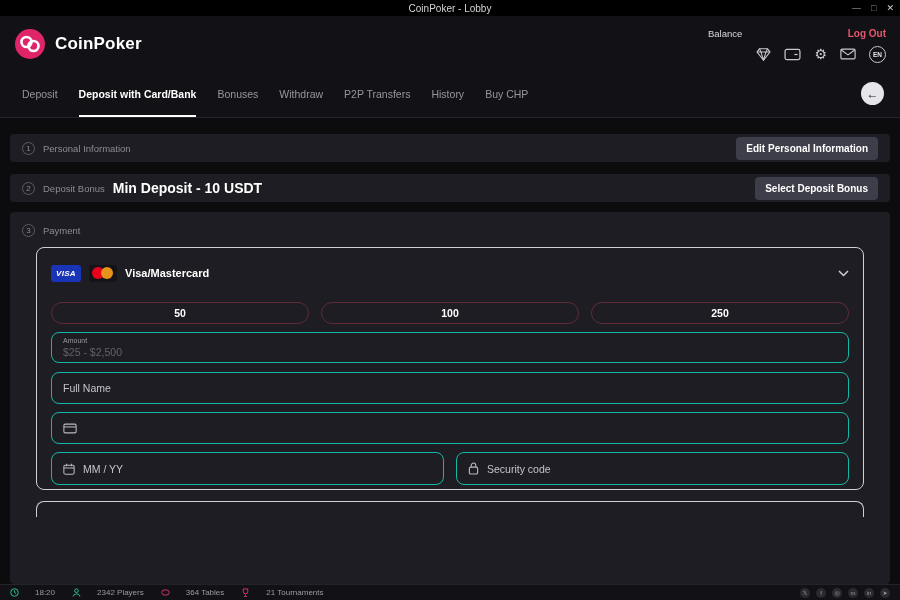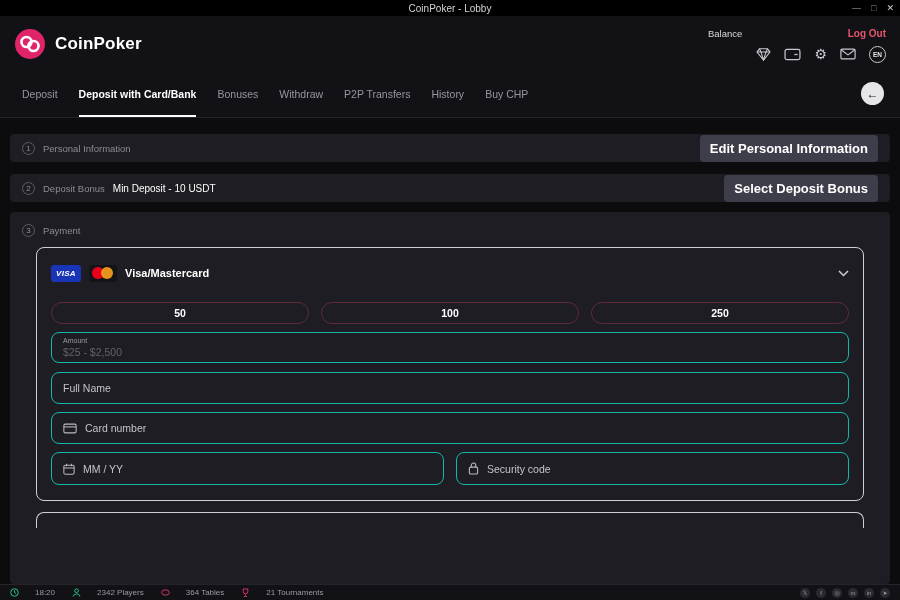--- a/index.html
+++ b/index.html
@@ -78,34 +78,34 @@
   .sec1 { top: 134px; height: 28px; }
   .sec2 { top: 174px; height: 28px; }
   .sec3 { top: 212px; height: 372px; overflow: hidden; }
   .step { display: flex; align-items: center; gap: 8px; }
   .step-num {
     width: 13px; height: 13px; border-radius: 50%;
     border: 1px solid #5c5c66; color: #8c8c94;
     font-size: 8px; display: flex; align-items: center; justify-content: center;
   }
   .step-label { font-size: 9.5px; color: #8c8c94; }
-  .sec-info { font-size: 10px; font-weight: 400; color: #fff; margin-left: 8px; }
+  .sec-info { font-size: 14px; font-weight: 700; color: #fff; margin-left: 8px; }
   .ghost-btn {
     background: #3e3e4a; border: none; border-radius: 4px;
-    color: #fff; font-size: 13px; font-weight: 700;
+    color: #fff; font-size: 10px; font-weight: 700;
     padding: 6px 10px; cursor: pointer; font-family: inherit;
   }
   .sec-left { display: flex; align-items: center; }
 
   
   .sec3 .step-row { padding: 12px 12px 0; }
   .pay-panel {
     margin: 10px 26px 0;
     border: 1px solid #cfcfd6; border-radius: 8px;
-    padding: 12px 14px 15px;
+    padding: 12px 14px 4px;
   }
   .method-row { display: flex; align-items: center; gap: 8px; height: 26px; cursor: pointer; }
   .visa-badge {
     width: 30px; height: 17px; border-radius: 3px; background: #1a34b8;
     color: #fff; font-size: 8px; font-weight: 700; font-style: italic;
     display: flex; align-items: center; justify-content: center; letter-spacing: .3px;
   }
   .mc-badge {
     width: 28px; height: 17px; border-radius: 3px; background: #141418;
     position: relative;
@@ -295,21 +295,20 @@
       <input placeholder="Full Name" style="">
     </div>
 
     <div class="field card-field">
       <span class="ficon">
         <svg width="14" height="11" viewBox="0 0 16 12" fill="none" stroke="#b9b9c0" stroke-width="1.2">
           <rect x="1" y="1" width="14" height="10" rx="1.5"></rect>
           <path d="M1 4.2 H15"></path>
         </svg>
       </span>
-      <input placeholder="Card number" style="">
     </div>
 
     <div class="duo">
       <div class="field">
         <span class="ficon">
           <svg width="12" height="12" viewBox="0 0 14 14" fill="none" stroke="#b9b9c0" stroke-width="1.2">
             <rect x="1" y="2.5" width="12" height="10.5" rx="1.5"></rect>
             <path d="M1 5.8 H13 M4.2 1 V3.8 M9.8 1 V3.8"></path>
           </svg>
         </span>

